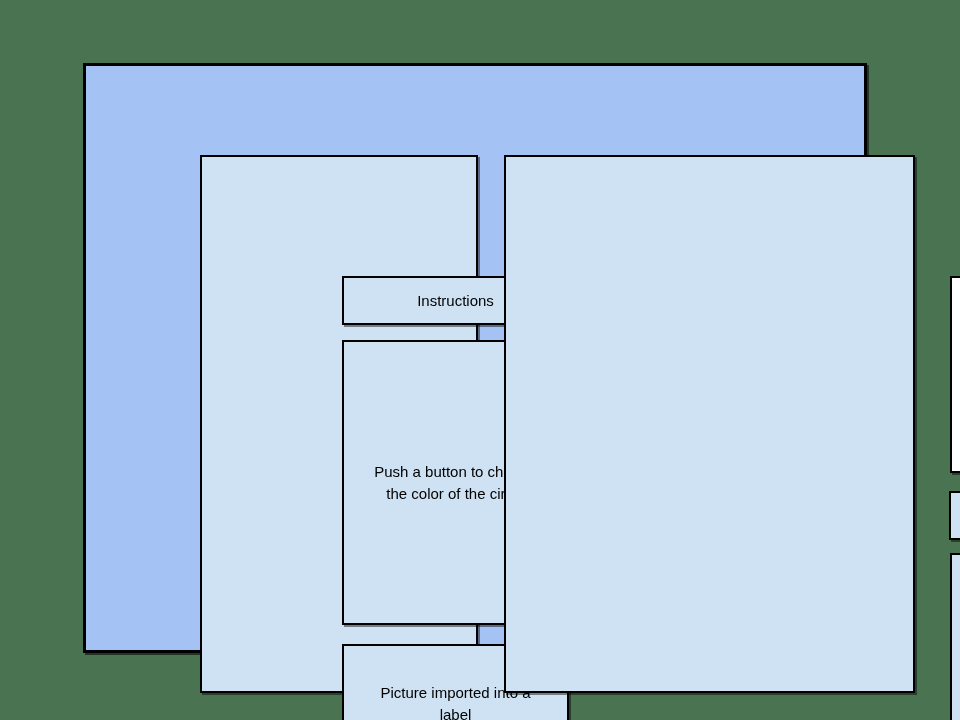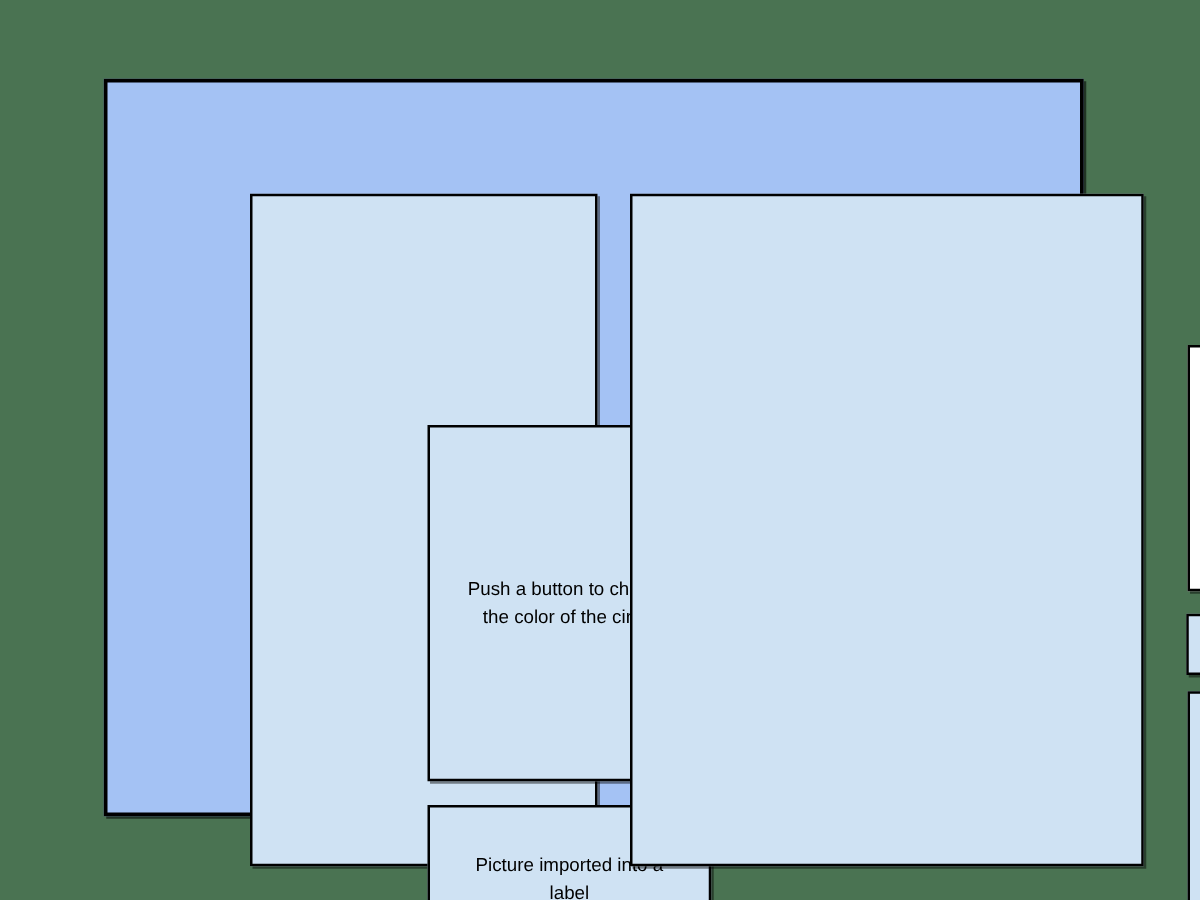--- a/index.html
+++ b/index.html
@@ -97,20 +97,23 @@
     height: 200px;
   }
 </style>
 </head>
 <body style="background: rgb(74, 115, 82);">
 
 <div class="stage">
   <div class="window" style="background: rgb(164, 194, 244);">
 
     <div class="panel left-panel" style="background: rgb(207, 226, 243);">
+      <div class="box instructions-btn" style="background: rgb(207, 226, 243);">
+        <span>Instructions</span>
+      </div>
 
       <div class="box description-box" style="background: rgb(207, 226, 243);">
         <span class="narrow">Push a button to change the color of the circle</span>
       </div>
 
       <div class="box picture-box" style="background: rgb(207, 226, 243);">
         <span class="narrow">Picture imported into a label</span>
       </div>
     </div>
 

